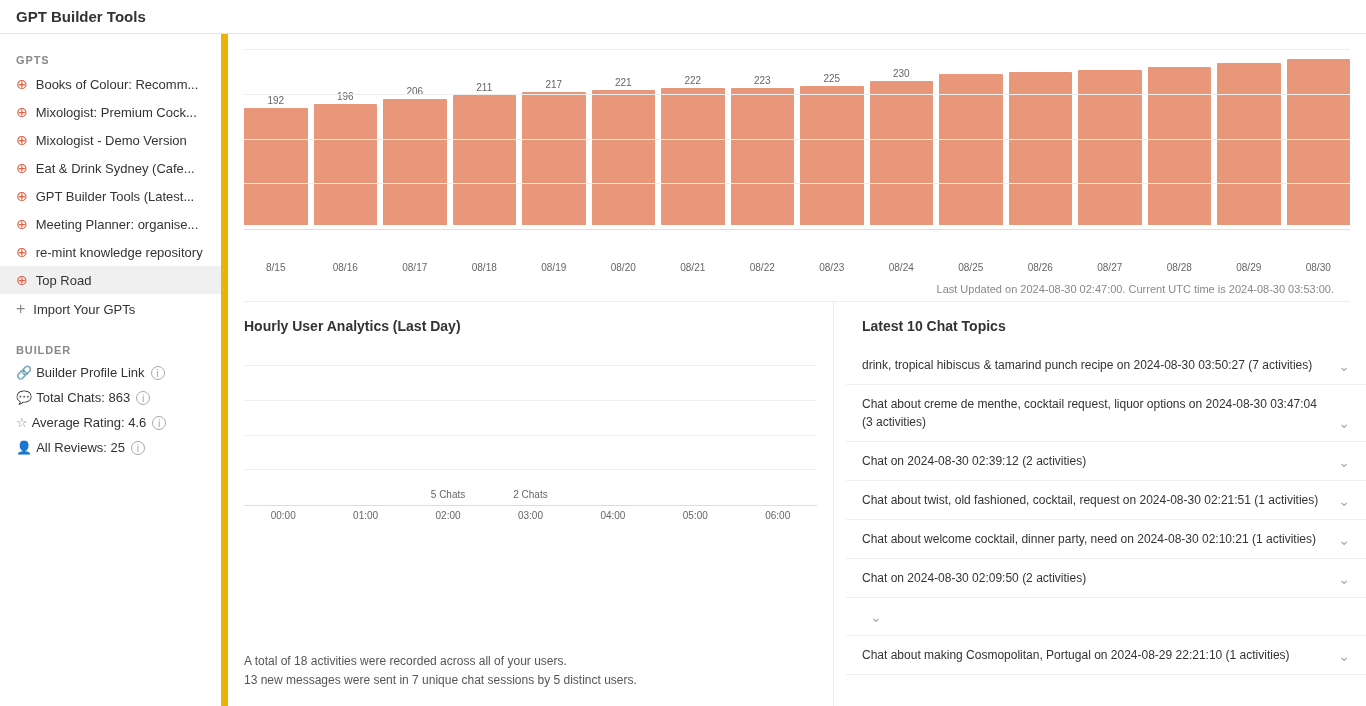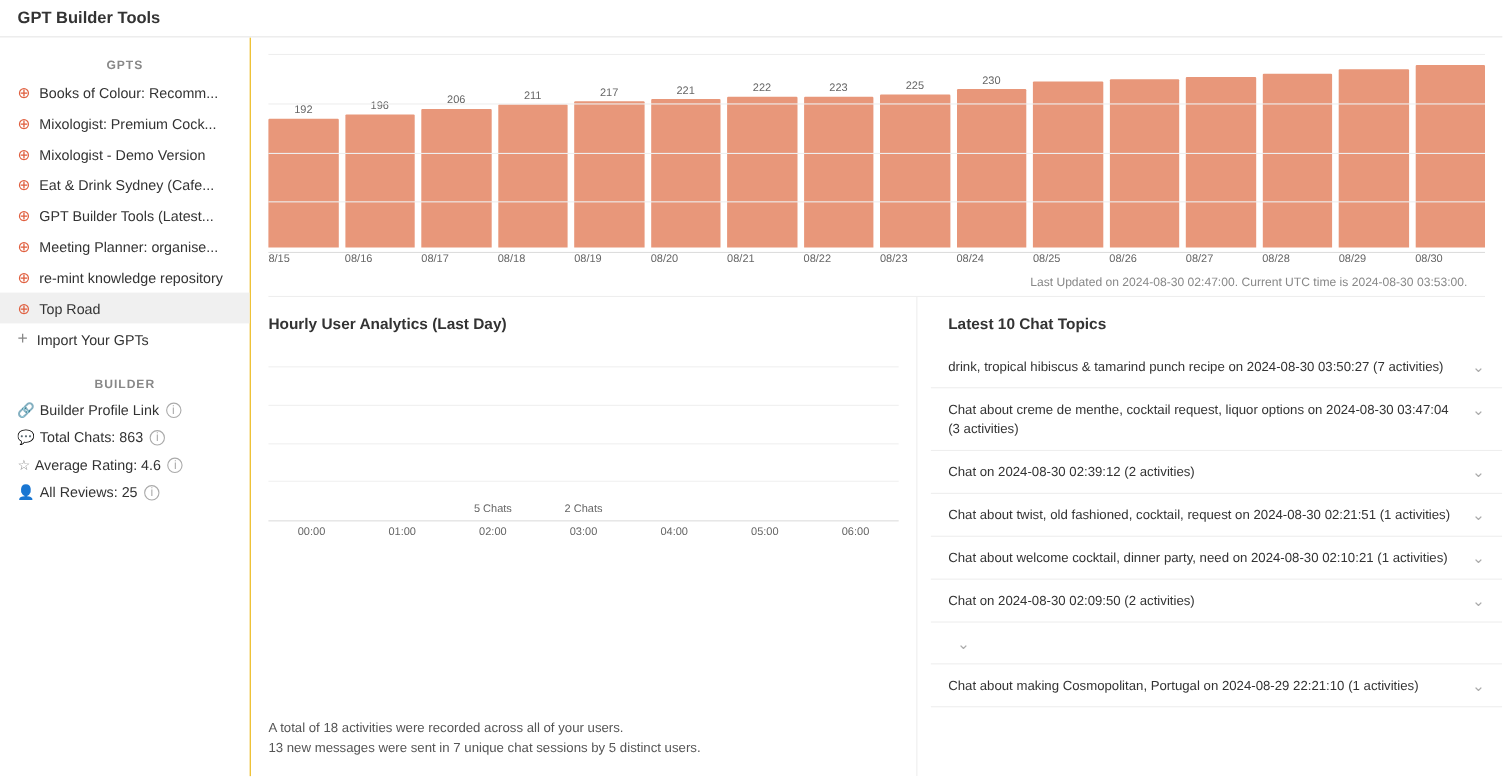--- a/index.html
+++ b/index.html
@@ -15,24 +15,23 @@
     
     #main-layout {
       display: flex;
       flex: 1;
       overflow: hidden;
     }
     
     #sidebar {
       width: 228px;
       min-width: 228px;
-      border-right: 1px solid #eab308;
+      border-right: 7px solid #eab308;
       overflow-y: auto;
       padding: 12px 0;
-      text-align: center;
     }
     
     .sidebar-section-label {
       font-size: 11px;
       font-weight: 700;
       color: #888;
       letter-spacing: 0.08em;
       padding: 8px 16px 4px 16px;
     }
     
@@ -103,22 +102,24 @@
     }
     
     .bar-labels-row {
       display: flex;
       gap: 6px;
       padding: 0 0 4px 0;
     }
     
     .bar-label-cell {
       flex: 1;
+      text-align: center;
       font-size: 10px;
       color: #666;
+      margin-top: 32px;
     }
     
     .grid-line {
       position: absolute;
       left: 0; right: 0;
       border-top: 1px solid #eee;
     }
     
     .update-notice {
       text-align: right;
@@ -219,21 +220,21 @@
     
     .topics-title {
       font-size: 14px;
       font-weight: 600;
       color: #333;
       padding: 8px 0 12px 16px;
     }
     
     .topic-item {
       display: flex;
-      align-items: flex-start;
+      align-items: flex-end;
       justify-content: space-between;
       padding: 10px 16px;
       border-bottom: 1px solid #eee;
       cursor: pointer;
     }
     
     .topic-text {
       font-size: 12px;
       color: #333;
       flex: 1;

